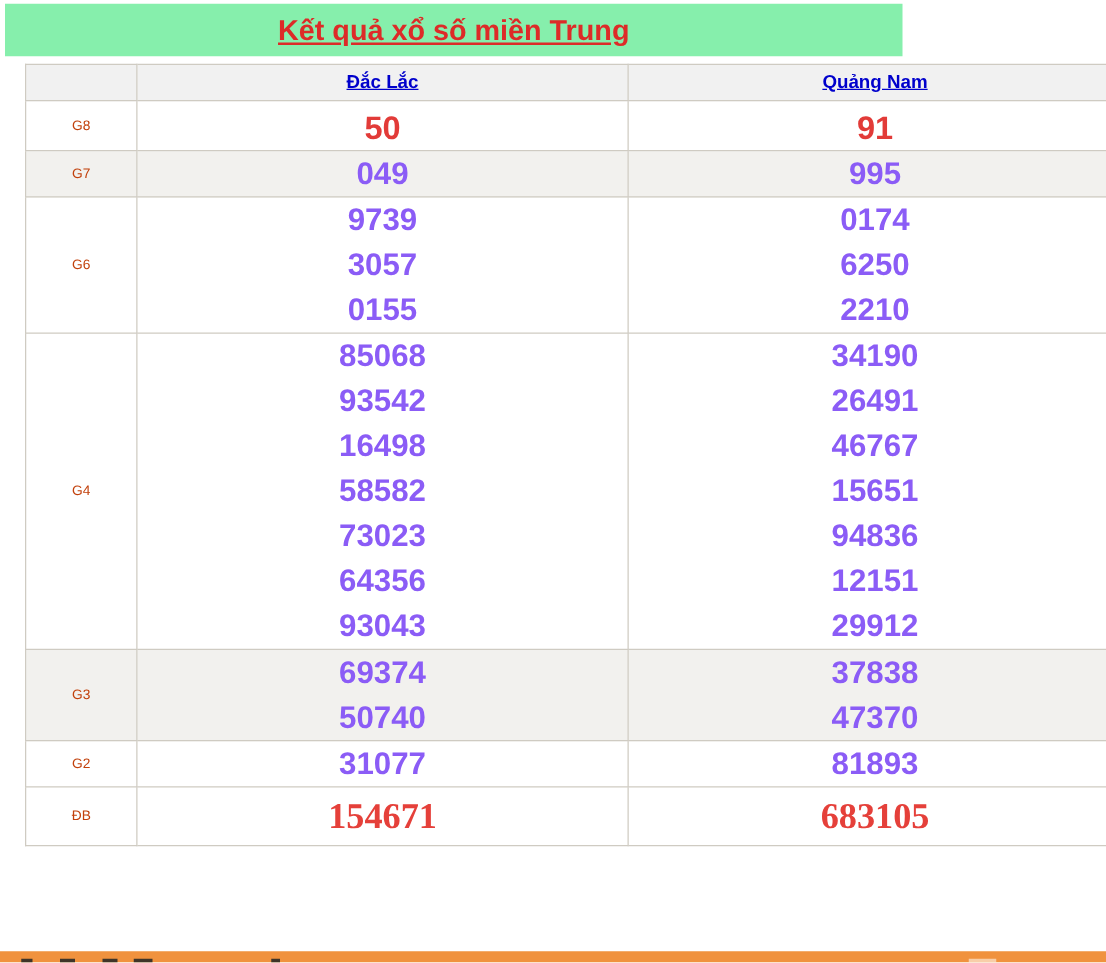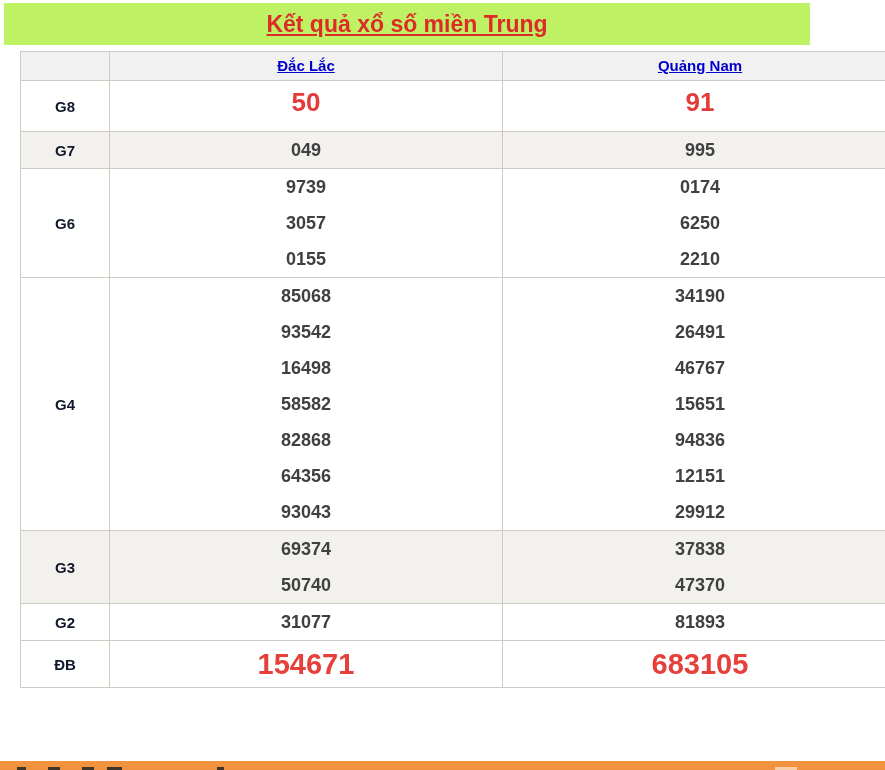--- a/index.html
+++ b/index.html
@@ -7,22 +7,22 @@
     width: 885px; height: 770px;
     background: #ffffff;
     font-family: "Liberation Sans", sans-serif;
     position: relative;
     overflow: hidden;
   }
   
   .title-bar {
     position: absolute;
     left: 4px; top: 3px;
-    width: 806px; height: 42px;
-    background: #bef264;
+    width: 718px; height: 42px;
+    background: #86efac;
     display: flex; align-items: center; justify-content: center;
     font-size: 23px; font-weight: bold; color: #111;
     white-space: pre;
     text-align: center;
   }
   .title-bar a {
     color: #dd2b28;
     text-decoration: underline;
     cursor: pointer;
   }
@@ -41,32 +41,32 @@
     vertical-align: middle;
   }
   tr.alt { background: #f2f1ee; }
   tr.head th { height: 28px; background: #f1f1f1; font-weight: bold; }
   tr.head a {
     color: #0000cc;
     font-size: 15px; font-weight: bold;
     text-decoration: underline;
     cursor: pointer;
   }
-  .plabel { font-size: 15px; font-weight: bold; color: #0f172a; }
+  .plabel { font-size: 11px; font-weight: normal; color: #c2410c; }
   .vline {
     line-height: 36px; height: 36px;
-    font-size: 18px; font-weight: bold; color: #404040;
+    font-size: 25px; font-weight: bold; color: #8b5cf6;
   }
   .vline.red-lg {
-    line-height: 43px; height: 50px;
+    line-height: 43px; height: 39px;
     font-size: 26px; color: #e23b38;
   }
   .vline.red-xl {
     line-height: 46px; height: 46px;
-    font-size: 29px; color: #e5403a;
+    font-size: 29px; color: #e5403a; font-family: Liberation Serif, serif;
   }
   
   .watermark {
     position: absolute;
     left: 8px; top: 772px;
     font-size: 24px; font-weight: bold;
     letter-spacing: 1px;
     color: rgba(226, 240, 250, 0.75);
     -webkit-text-stroke: 1px rgba(176, 211, 235, 0.9);
     pointer-events: none;
@@ -141,21 +141,21 @@
   </tr>
 
 
   <tr>
     <td class="plabel">G4</td>
     <td>
       <div class="vline">85068</div>
       <div class="vline">93542</div>
       <div class="vline">16498</div>
       <div class="vline">58582</div>
-      <div class="vline">82868</div>
+      <div class="vline">73023</div>
       <div class="vline">64356</div>
       <div class="vline">93043</div>
     </td>
     <td>
       <div class="vline">34190</div>
       <div class="vline">26491</div>
       <div class="vline">46767</div>
       <div class="vline">15651</div>
       <div class="vline">94836</div>
       <div class="vline">12151</div>

